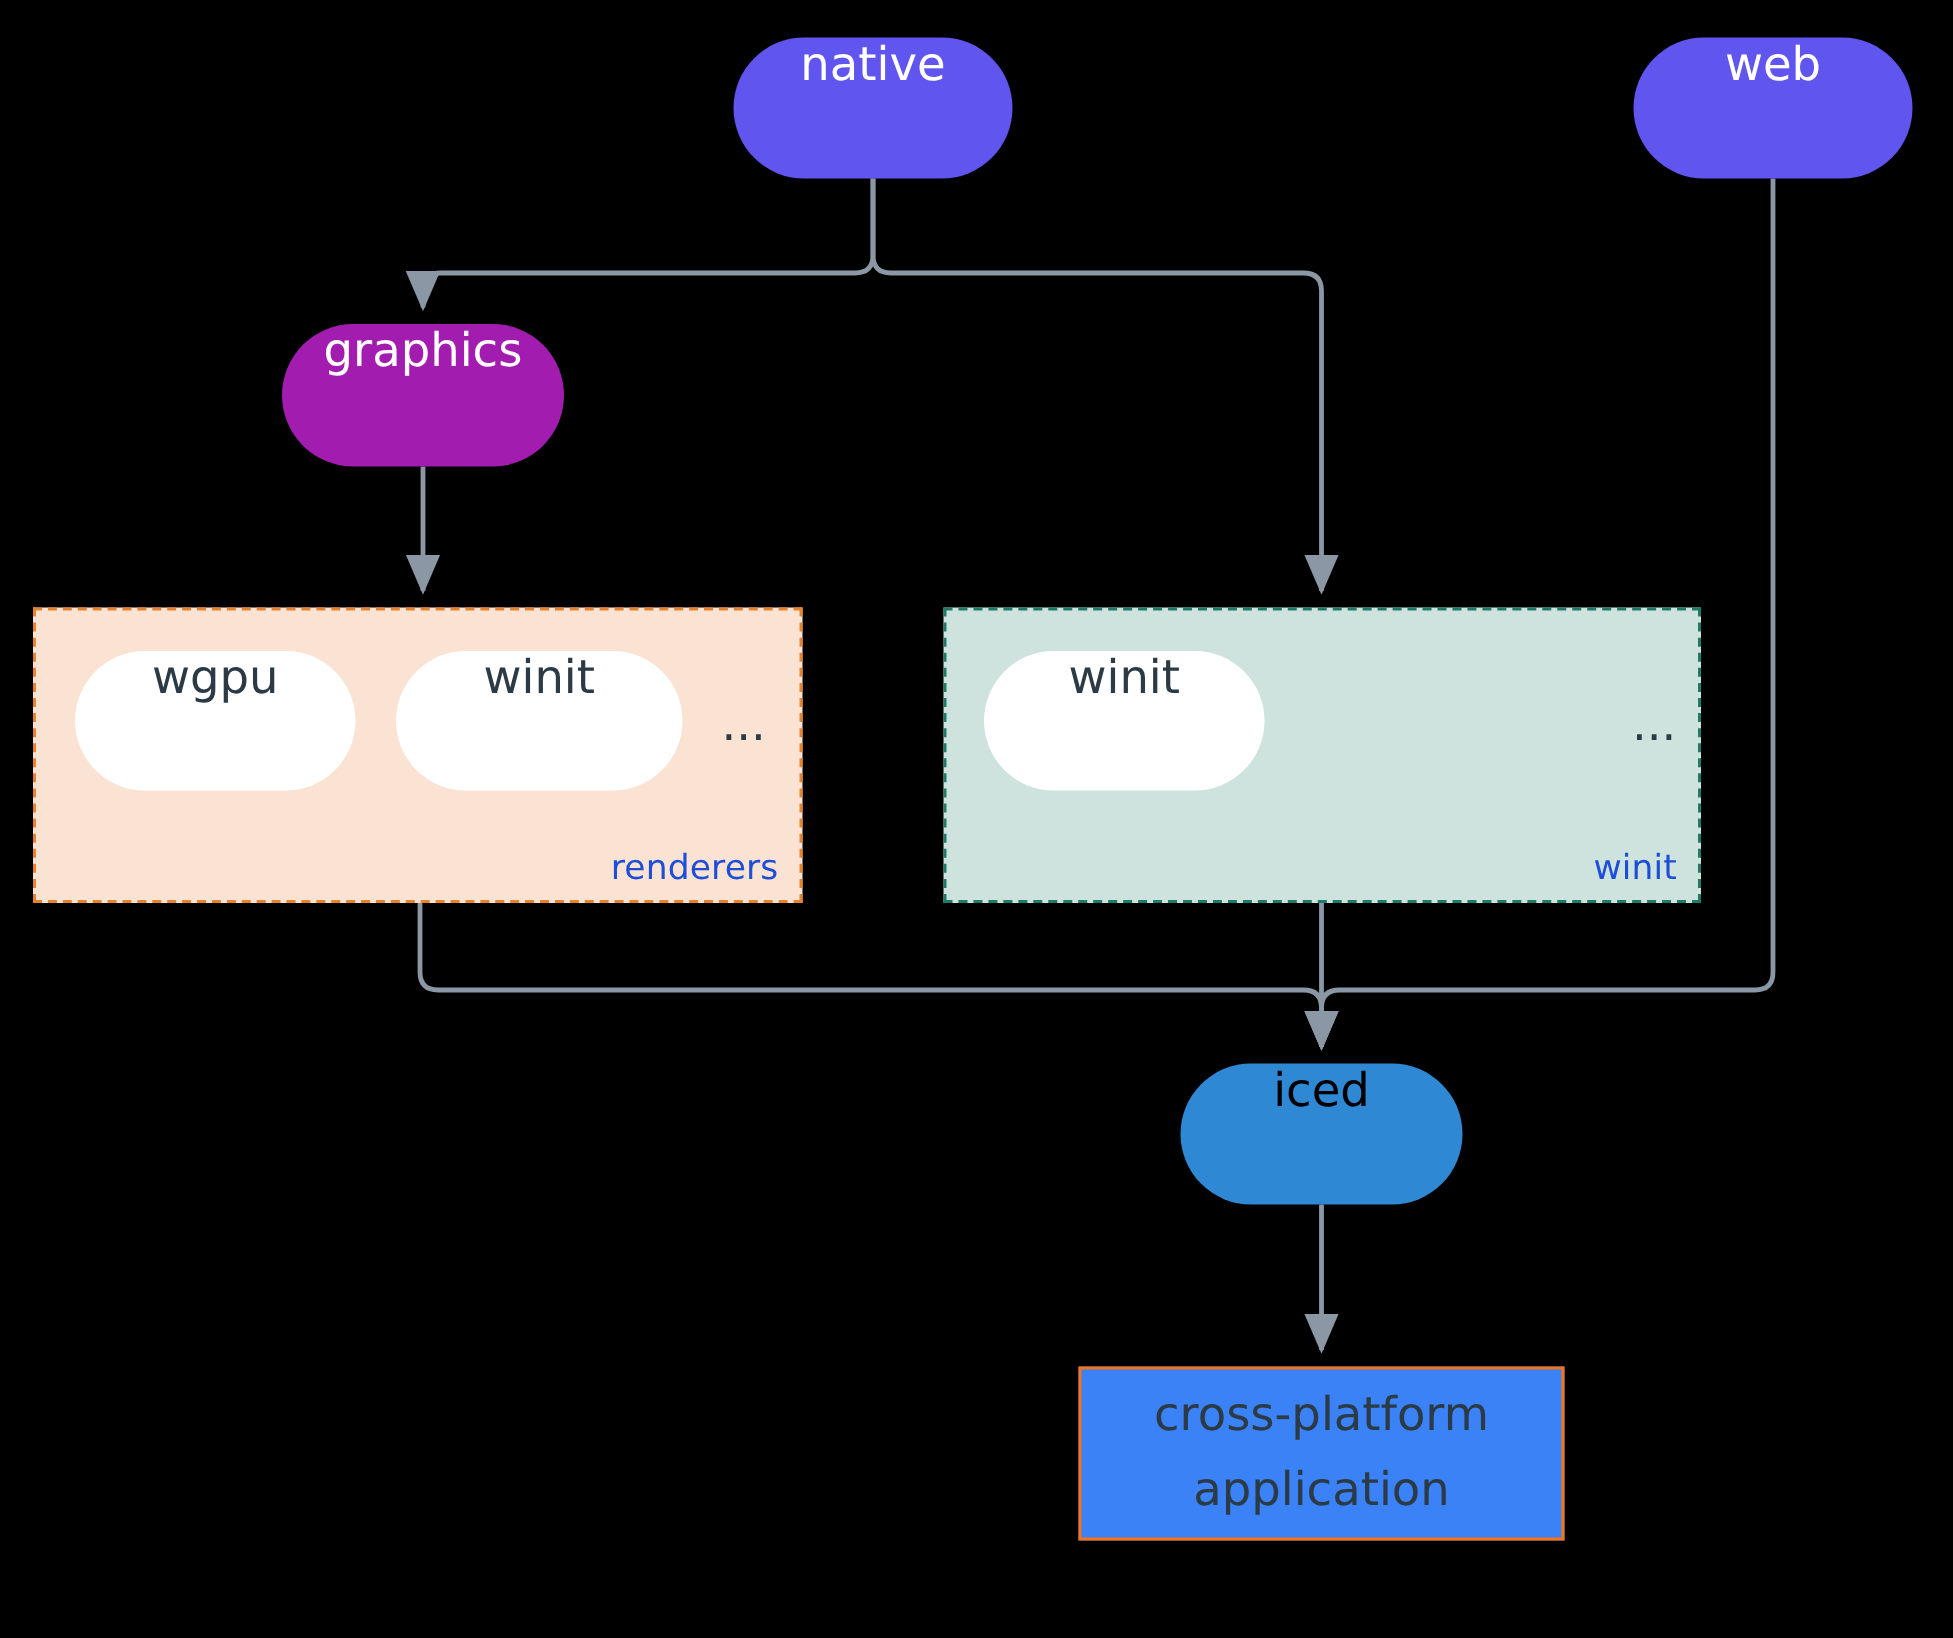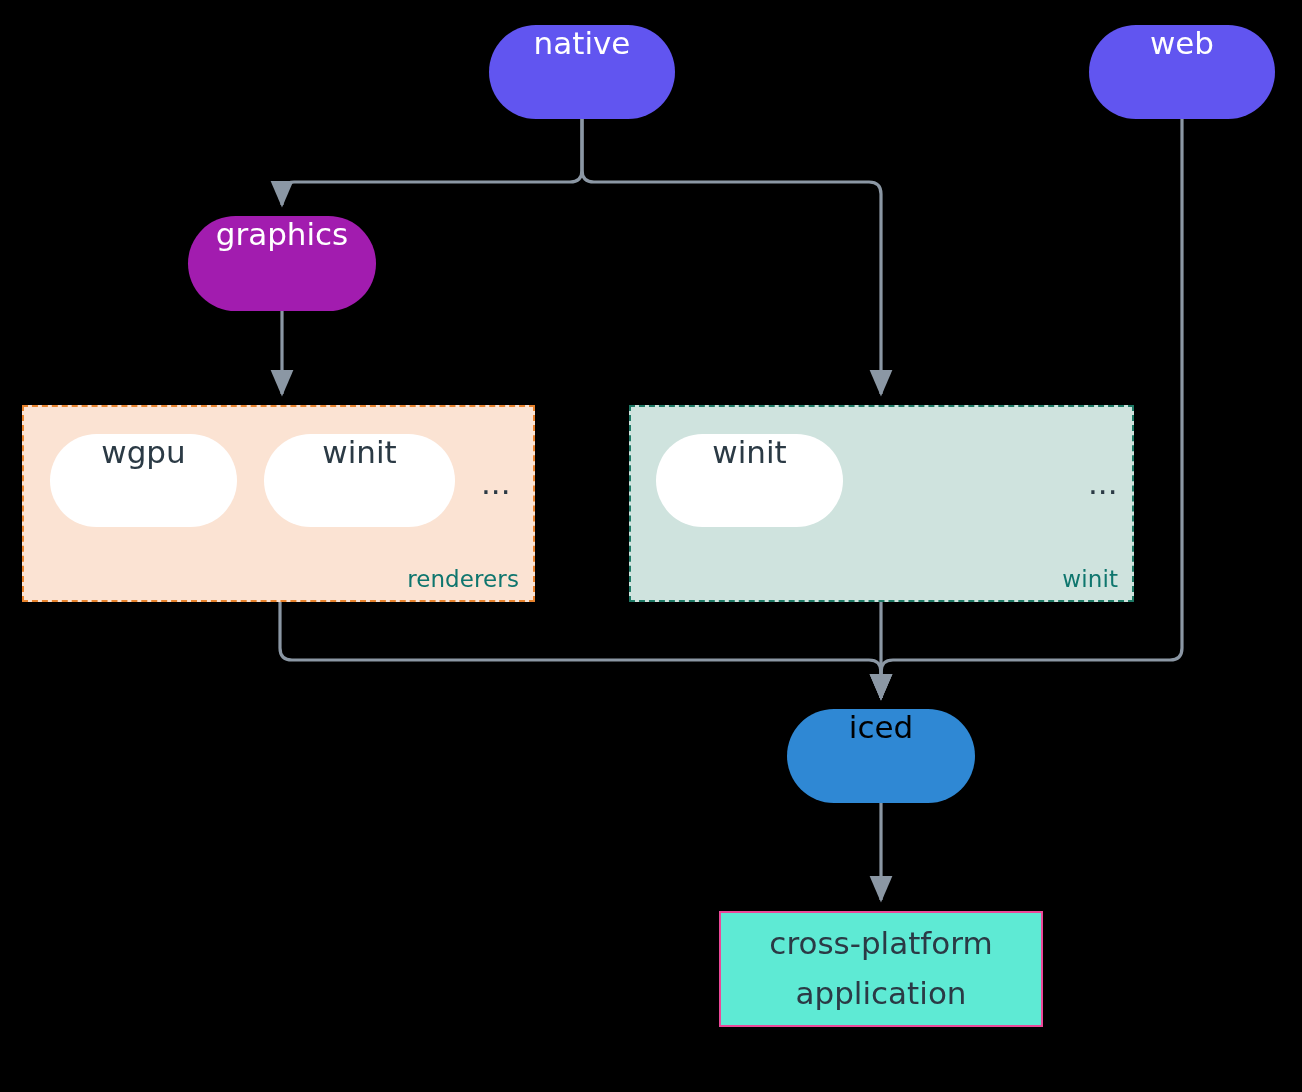--- a/index.html
+++ b/index.html
@@ -34,21 +34,21 @@
     position: absolute;
     box-sizing: border-box;
     border-style: dashed;
     border-width: 2px;
   }
   .cluster-label {
     position: absolute;
     right: 14px;
     bottom: 8px;
     font-size: 23px;
-    color: #0f766e;
+    color: #1d4ed8;
     letter-spacing: 0.1px;
     white-space: nowrap;
   }
   #cluster-renderers {
     left: 22px;
     top: 405px;
     width: 513px;
     height: 197px;
     background: #fbe3d3;
     border-color: #e8832d;
@@ -113,22 +113,22 @@
   #ellipsis-shells    { left: 1088px; top: 468px; }
 
   
   #node-cross-platform-application {
     position: absolute;
     left: 719px;
     top: 911px;
     width: 324px;
     height: 116px;
     box-sizing: border-box;
-    background: #5eead4;
-    border: 2px solid #ec4899;
+    background: #3b82f6;
+    border: 2px solid #f97316;
     display: flex;
     flex-direction: column;
     align-items: center;
     justify-content: center;
     color: #2b3a45;
     font-size: 31px;
     line-height: 1.6;
     text-align: center;
   }
 </style>

